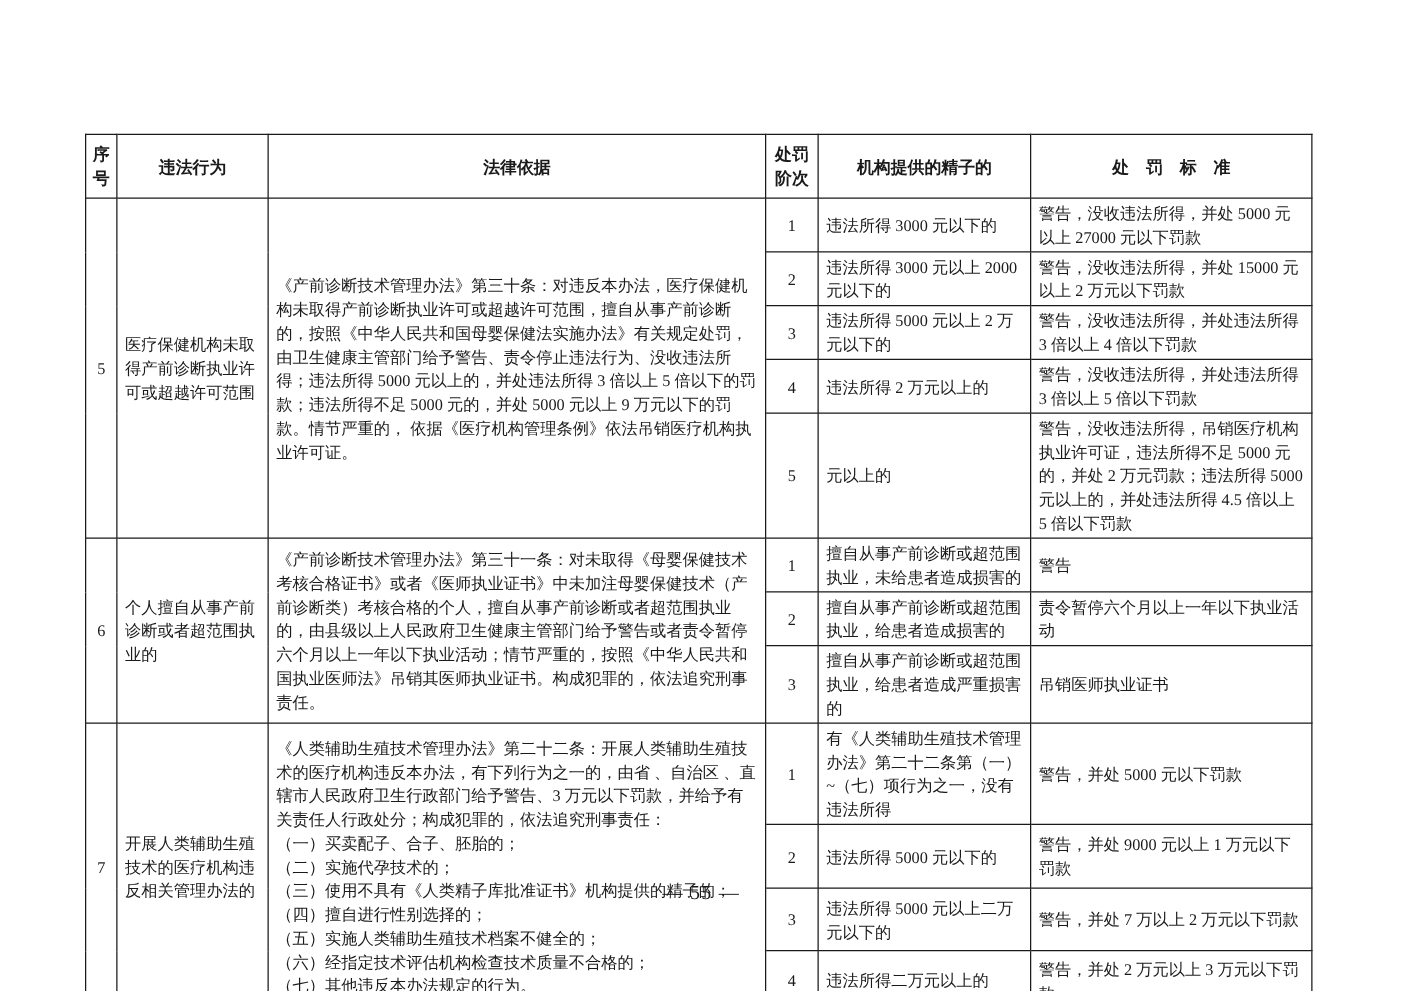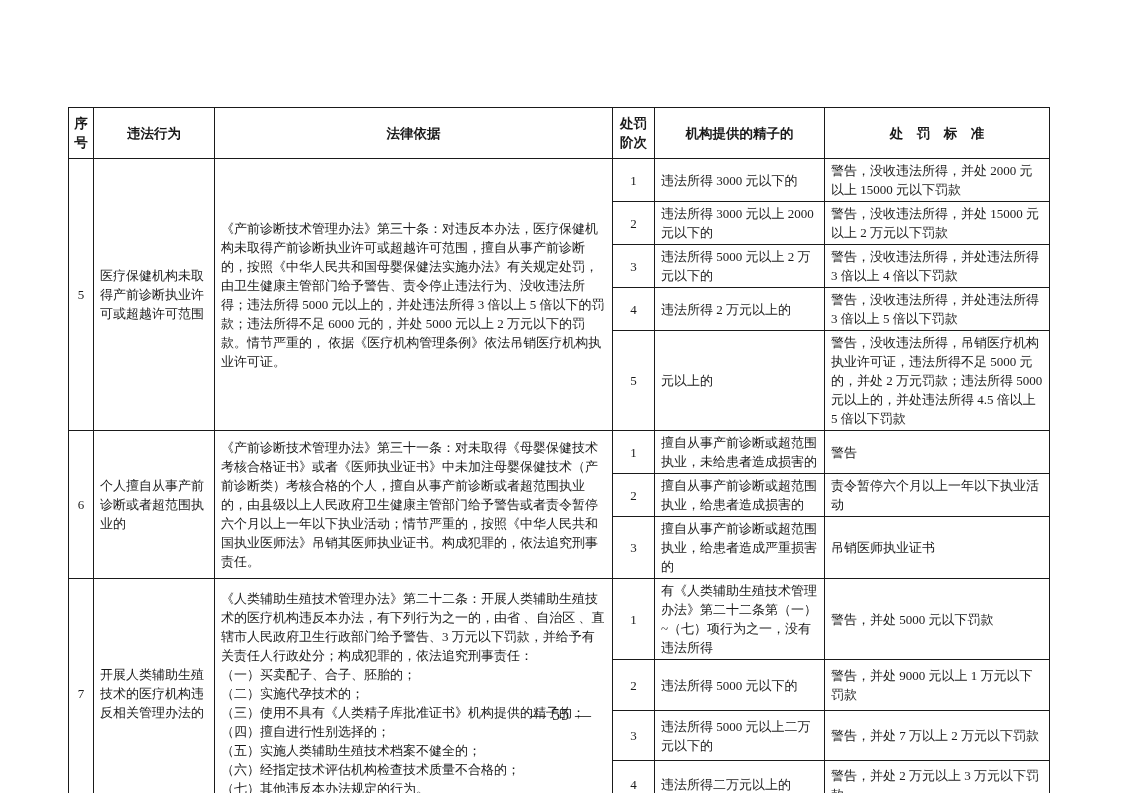--- a/index.html
+++ b/index.html
@@ -54,24 +54,24 @@
         <th>处罚阶次</th>
         <th>机构提供的精子的</th>
         <th>处　罚　标　准</th>
       </tr>
     </thead>
     <tbody>
 
       <tr style="height:37px">
         <td class="center" rowspan="5">5</td>
         <td class="text" rowspan="5">医疗保健机构未取得产前诊断执业许可或超越许可范围</td>
-        <td class="legal" rowspan="5">《产前诊断技术管理办法》第三十条：对违反本办法，医疗保健机构未取得产前诊断执业许可或超越许可范围，擅自从事产前诊断的，按照《中华人民共和国母婴保健法实施办法》有关规定处罚，由卫生健康主管部门给予警告、责令停止违法行为、没收违法所得；违法所得 5000 元以上的，并处违法所得 3 倍以上 5 倍以下的罚款；违法所得不足 6000 元的，并处 5000 元以上 2 万元以下的罚款。情节严重的， 依据《医疗机构管理条例》依法吊销医疗机构执业许可证。</td>
+        <td class="legal" rowspan="5">《产前诊断技术管理办法》第三十条：对违反本办法，医疗保健机构未取得产前诊断执业许可或超越许可范围，擅自从事产前诊断的，按照《中华人民共和国母婴保健法实施办法》有关规定处罚，由卫生健康主管部门给予警告、责令停止违法行为、没收违法所得；违法所得 5000 元以上的，并处违法所得 3 倍以上 5 倍以下的罚款；违法所得不足 5000 元的，并处 5000 元以上 9 万元以下的罚款。情节严重的， 依据《医疗机构管理条例》依法吊销医疗机构执业许可证。</td>
         <td class="center">1</td>
         <td class="text">违法所得 3000 元以下的</td>
-        <td class="text">警告，没收违法所得，并处 2000 元以上 15000 元以下罚款</td>
+        <td class="text">警告，没收违法所得，并处 5000 元以上 27000 元以下罚款</td>
       </tr>
       <tr style="height:38px">
         <td class="center">2</td>
         <td class="text">违法所得 3000 元以上 2000 元以下的</td>
         <td class="text">警告，没收违法所得，并处 15000 元以上 2 万元以下罚款</td>
       </tr>
       <tr style="height:38px">
         <td class="center">3</td>
         <td class="text">违法所得 5000 元以上 2 万元以下的</td>
         <td class="text">警告，没收违法所得，并处违法所得 3 倍以上 4 倍以下罚款</td>

